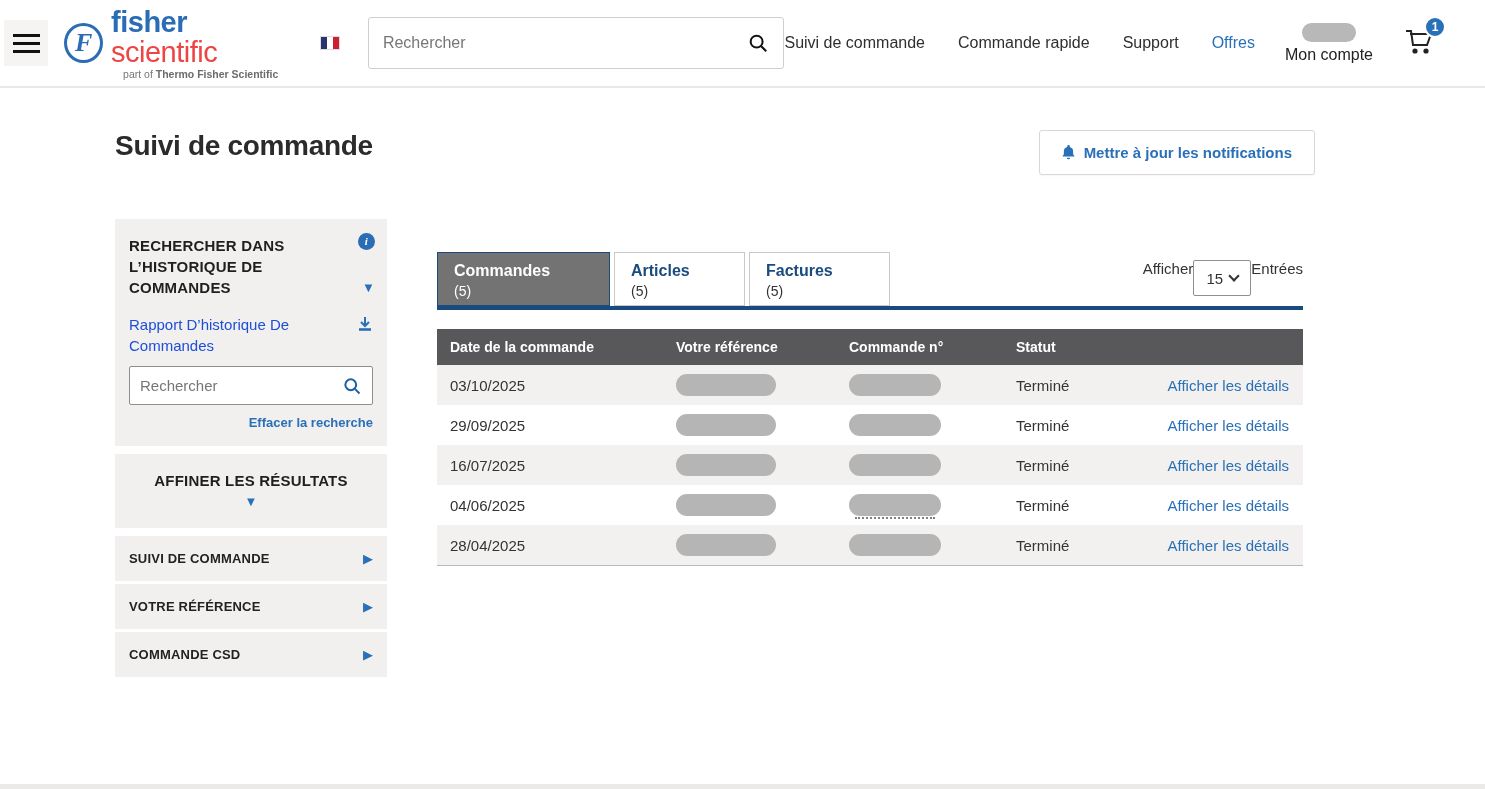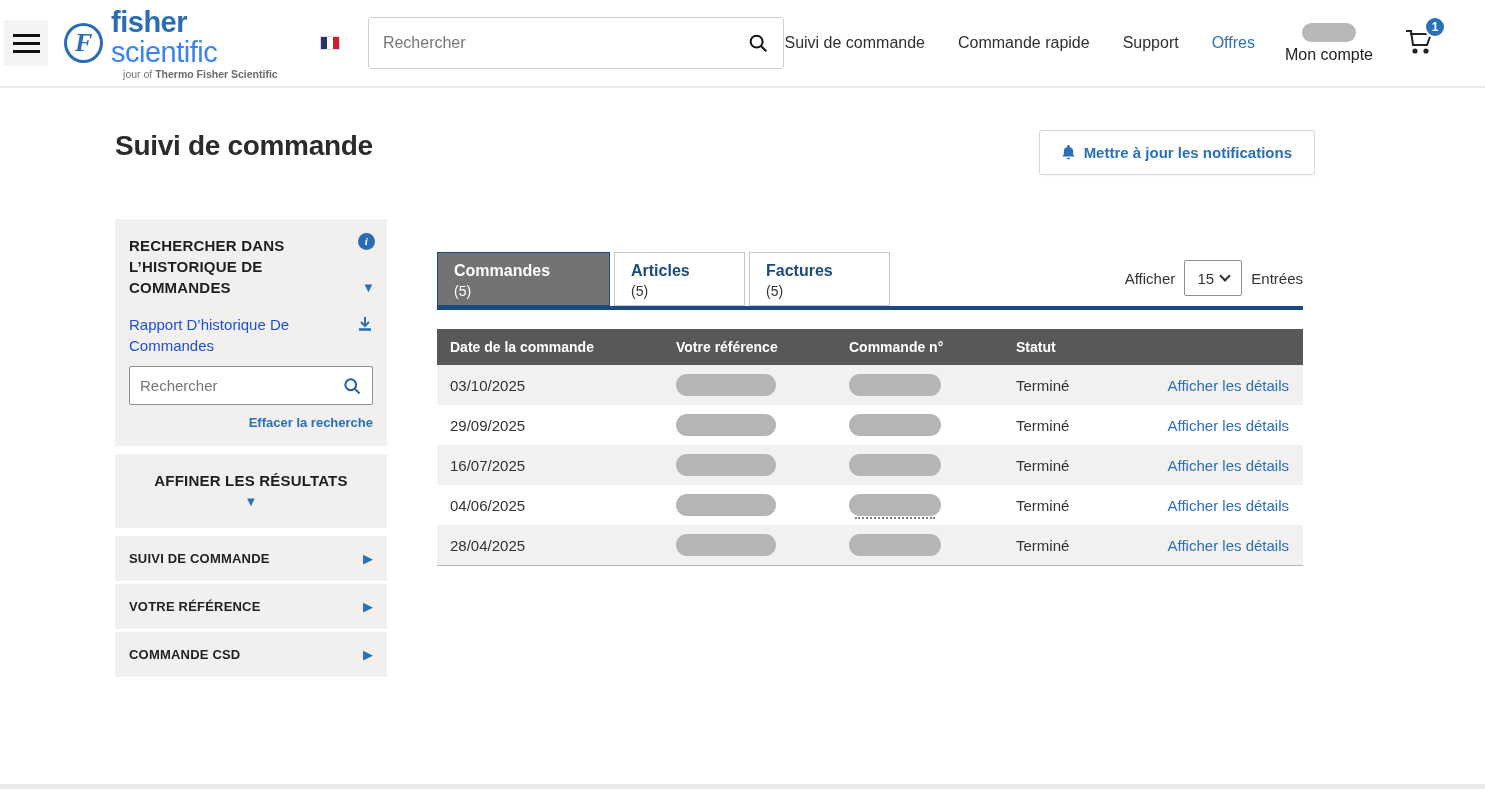--- a/index.html
+++ b/index.html
@@ -11,21 +11,21 @@
   .hamburger { width:46px; height:46px; margin-left:4px; background:#f5f4f2; display:flex;
                flex-direction:column; justify-content:center; align-items:center; gap:5px; cursor:pointer; }
   .hamburger span { display:block; width:27px; height:3px; background:#111; }
   .logo { display:flex; align-items:center; margin-left:16px; cursor:pointer; }
   .logo-f { width:40px; height:40px; border:3px solid #2a6db5; border-radius:50%; display:flex;
             align-items:center; justify-content:center; font-family:"Liberation Serif", serif;
             font-style:italic; font-weight:bold; font-size:26px; color:#2a6db5; }
   .logo-txt { margin-left:8px; display:flex; flex-direction:column; }
   .logo-line1 { font-size:29px; line-height:30px; letter-spacing:-0.5px; }
   .logo-line1 .b { font-weight:bold; color:#2a6db5; }
-  .logo-line1 .l { color:#3b82f6; }
+  .logo-line1 .l { color:#ef4444; }
   .logo-line2 { font-size:10.5px; color:#77787b; margin-top:1px; padding-left:12px; }
   .logo-line2 b { color:#6a6b6e; }
   .flag { width:21px; height:14px; margin-left:26px; display:flex; border:1px solid #ddd; cursor:pointer; }
   .flag div { flex:1; }
   .flag .fb { background:#27346d; } .flag .fw { background:#fff; } .flag .fr { background:#cf1f2f; }
   .searchbar { margin-left:28px; width:431px; height:52px; border:1px solid #cfcfcf; border-radius:3px;
                display:flex; align-items:center; padding:0 14px; }
   .searchbar input { flex:1; border:none; outline:none; font-size:16px; color:#333;
                      font-family:"Liberation Sans", sans-serif; }
   .searchbar input::placeholder { color:#767676; }
@@ -93,21 +93,21 @@
   
   .content { margin-left:50px; width:866px; padding-top:33px; }
   .tabs-row { position:relative; display:flex; gap:4px; }
   .tab { height:54px; padding:7px 16px 0 16px; cursor:pointer; background:#fff; border:1px solid #c9c9c9; }
   .tab .t-label { font-size:16px; font-weight:bold; color:#1a4b7e; line-height:22px; }
   .tab .t-count { font-size:14px; color:#333; line-height:19px; }
   .tab.active { background:#737373; border-color:#1a4b7e; }
   .tab.active .t-label, .tab.active .t-count { color:#fff; }
   .tab.w1 { width:173px; } .tab.w2 { width:131px; } .tab.w3 { width:141px; }
   .tab-underline { height:4px; background:#1a4b7e; width:100%; }
-  .show-entries { position:absolute; right:0; top:8px; display:flex; align-items:center; gap:9px;
+  .show-entries { position:absolute; right:0; top:8px; display:flex; align-items:flex-start; gap:0;
                   font-size:15px; color:#333; }
   .entries-select { border:1px solid #8f8f8f; border-radius:2px; height:36px; width:58px; display:flex;
                     align-items:center; justify-content:center; gap:7px; cursor:pointer; background:#fff; }
   .entries-select .val { font-size:15px; }
   .entries-select .caret { margin:-4px 0 0 0; width:8px; height:8px; }
 
   .table { margin-top:19px; }
   .t-head { display:grid; grid-template-columns:226px 173px 167px 137px 1fr; background:#58585a;
             height:36px; align-items:center; color:#fff; font-size:14px; font-weight:bold; }
   .t-head > div { padding-left:13px; }
@@ -138,21 +138,21 @@
       <span></span>
   </div>
 
   <div class="logo">
     <div class="logo-f">F</div>
     <div class="logo-txt">
       <div class="logo-line1">
         <span class="b">fisher</span><span> </span><span class="l">scientific</span>
       </div>
       <div class="logo-line2">
-        <span>jour of </span><b>Thermo Fisher Scientific</b>
+        <span>part of </span><b>Thermo Fisher Scientific</b>
       </div>
     </div>
   </div>
 
   <div class="flag">
     <div class="fb"></div>
       <div class="fw"></div>
       <div class="fr"></div>
   </div>
 

